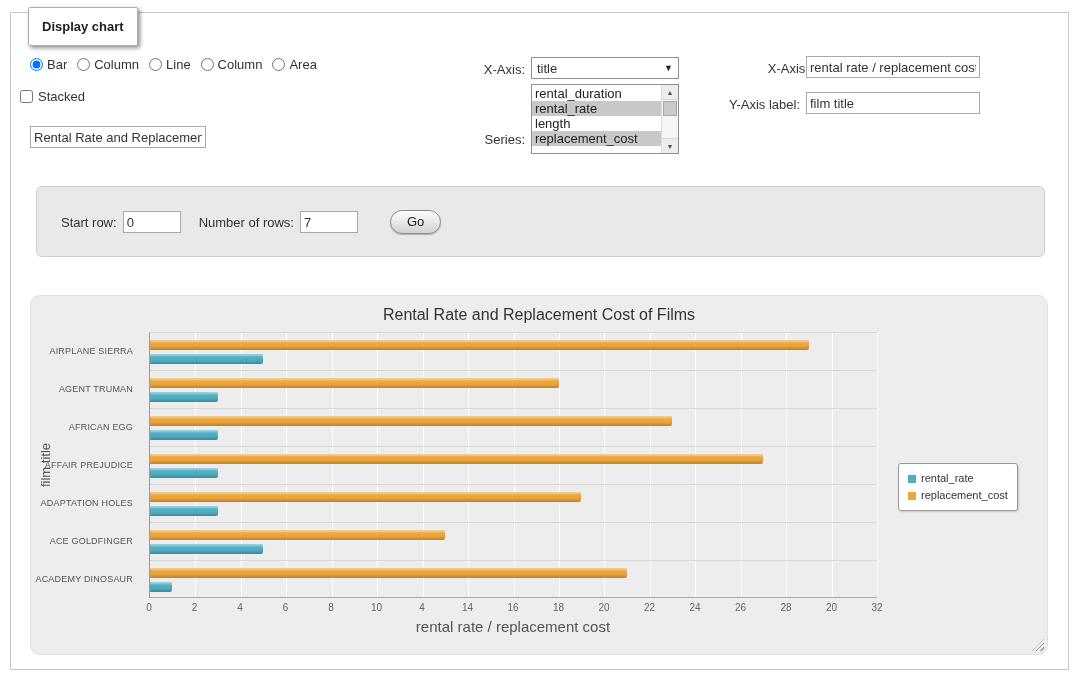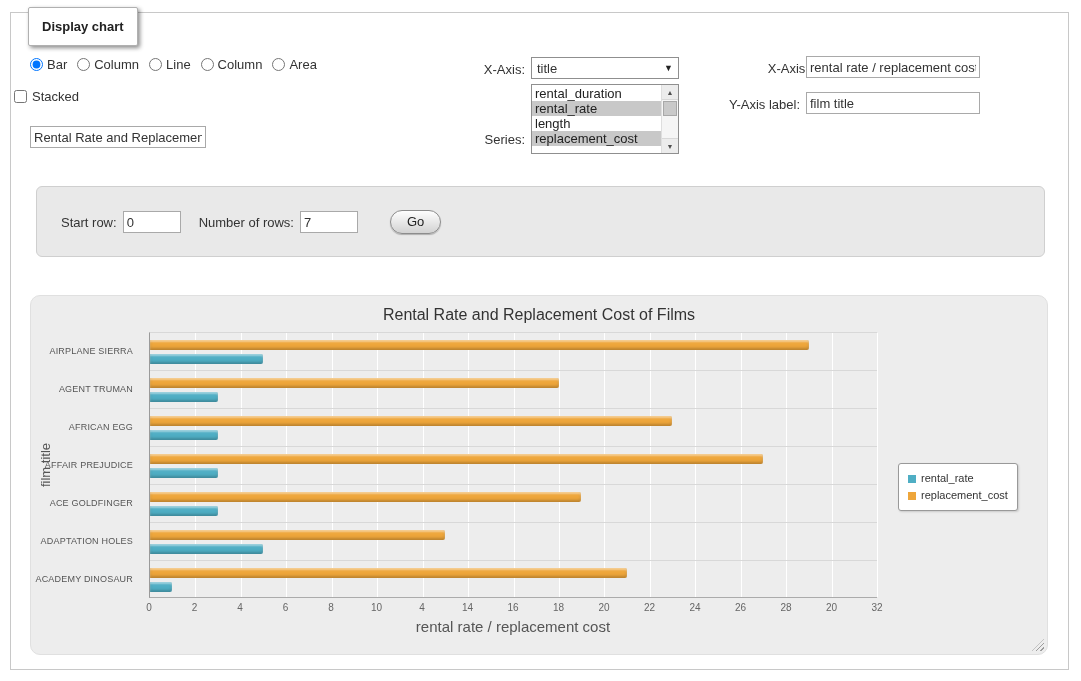--- a/index.html
+++ b/index.html
@@ -5,21 +5,21 @@
   * { margin:0; padding:0; box-sizing:border-box; }
   html,body { width:1081px; height:681px; background:#fff; font-family:"Liberation Sans", sans-serif; font-size:13px; color:#333; position:relative; }
 
   .outer-border { position:absolute; left:10px; top:12px; width:1059px; height:658px; border:1px solid #c8c8c8; background:#fff; }
 
   .legend-box { position:absolute; left:28px; top:7px; z-index:5; background:#fff; border:1px solid #b0b0b0; box-shadow:2px 2px 4px rgba(0,0,0,0.45); padding:11px 13px; font-weight:bold; font-size:13px; color:#222; border-radius:2px; }
 
   .chart-type-row { position:absolute; left:30px; top:57px; display:flex; align-items:center; font-size:13px; color:#333; }
   .chart-type-row label { display:flex; align-items:center; margin-right:10px; cursor:pointer; }
   .chart-type-row input { margin-right:4px; }
-  .stacked-row { position:absolute; left:14px; top:89px; display:flex; }
+  .stacked-row { position:absolute; left:20px; top:89px; display:flex; }
   .stacked-row input { margin-right:5px; }
 
   .text-input { border:1px solid #a9a9a9; font-size:13px; padding:2px 3px; color:#333; background:#fff; font-family:"Liberation Sans", sans-serif; }
   .title-input { position:absolute; left:30px; top:126px; width:176px; height:22px; }
 
   .caption { position:absolute; text-align:right; font-size:13px; color:#333; }
   .xaxis-caption   { left:430px; top:62px;  width:95px; }
   .series-caption  { left:430px; top:132px; width:95px; }
   .xlabel-caption  { left:740px; top:61px;  width:100px; }
   .ylabel-caption  { left:700px; top:97px;  width:100px; }
@@ -144,22 +144,22 @@
 </div>
 
 <div class="chart-panel">
   <div class="chart-title">Rental Rate and Replacement Cost of Films</div>
   <div class="y-axis-title">film title</div>
   <div class="cat-labels" id="cat-labels">
       <div class="cat-label">AIRPLANE SIERRA</div>
       <div class="cat-label">AGENT TRUMAN</div>
       <div class="cat-label">AFRICAN EGG</div>
       <div class="cat-label">AFFAIR PREJUDICE</div>
+      <div class="cat-label">ADAPTATION HOLES</div>
       <div class="cat-label">ACE GOLDFINGER</div>
-      <div class="cat-label">ADAPTATION HOLES</div>
       <div class="cat-label">ACADEMY DINOSAUR</div>
     </div>
   <div class="plot-area" id="plot-area">
       <div class="vgrid" style="left: 6.25%;"></div>
       <div class="vgrid" style="left: 12.5%;"></div>
       <div class="vgrid" style="left: 18.75%;"></div>
       <div class="vgrid" style="left: 25%;"></div>
       <div class="vgrid" style="left: 31.25%;"></div>
       <div class="vgrid" style="left: 37.5%;"></div>
       <div class="vgrid" style="left: 43.75%;"></div>

